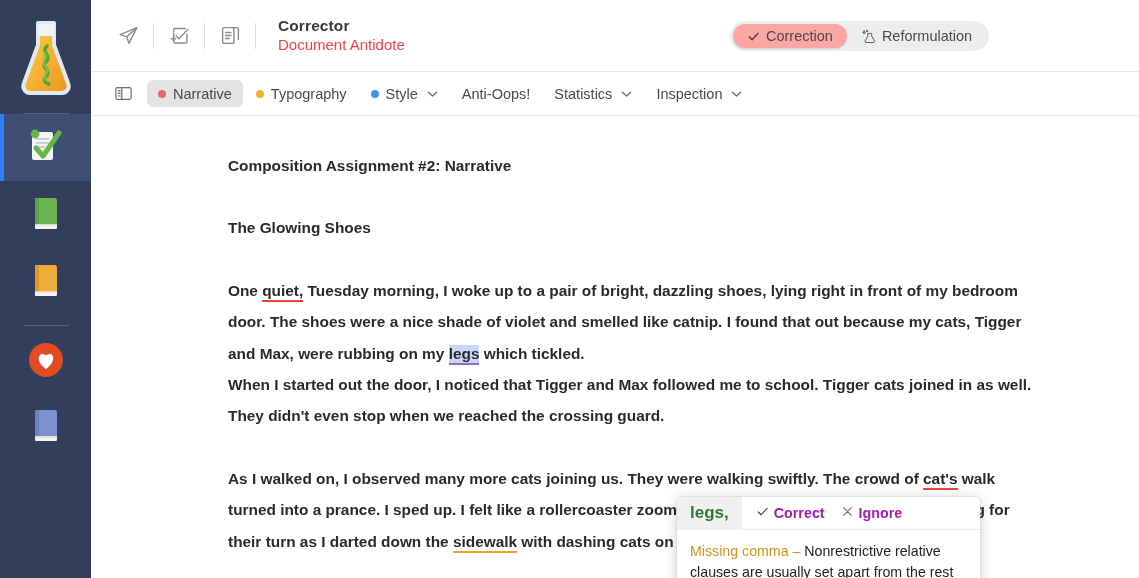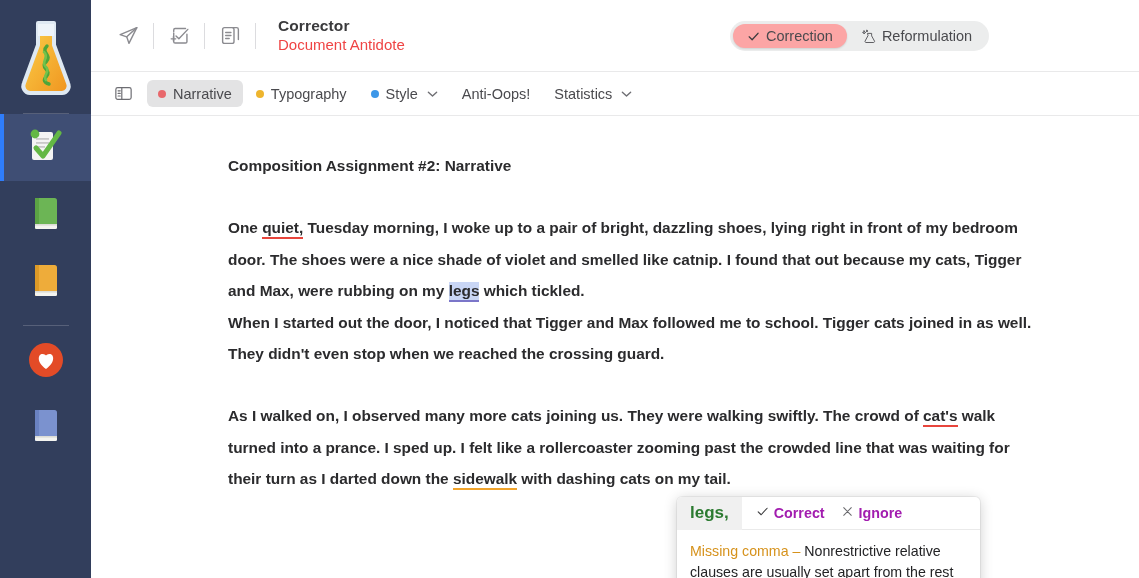--- a/index.html
+++ b/index.html
@@ -326,27 +326,36 @@
 
       <div class="tab">
         <span>Statistics</span>
         <span class="chev">
           <svg width="11" height="8" viewBox="0 0 12 8" fill="none" stroke="currentColor" stroke-width="1.5" stroke-linecap="round" stroke-linejoin="round">
               <path d="M1.5 2 L6 6.2 L10.5 2"></path>
             </svg>
         </span>
       </div>
 
+      <div class="tab">
+        <span>Inspection</span>
+        <span class="chev">
+          <svg width="11" height="8" viewBox="0 0 12 8" fill="none" stroke="currentColor" stroke-width="1.5" stroke-linecap="round" stroke-linejoin="round">
+              <path d="M1.5 2 L6 6.2 L10.5 2"></path>
+            </svg>
+        </span>
+      </div>
     </div>
 
     <div id="doc">
       <div class="doc-inner">
 
         <div class="para">Composition Assignment #2: Narrative</div>
 
+        <div class="para">The Glowing Shoes</div>
 
         <div class="para">
           <span>One </span><span class="err-red">quiet,</span><span> Tuesday morning, I woke up to a pair of bright, dazzling shoes, lying right in front of my bedroom door. The shoes were a nice shade of violet and smelled like catnip. I found that out because my cats, Tigger and Max, were rubbing on my </span><span class="err-sel">legs</span><span> which tickled.</span>
         </div>
 
         <div class="para" style="margin-top:0">
           <span>When I started out the door, I noticed that Tigger and Max followed me to school. Tigger cats joined in as well. They didn't even stop when we reached the crossing guard.</span>
         </div>
 
         <div class="para">

